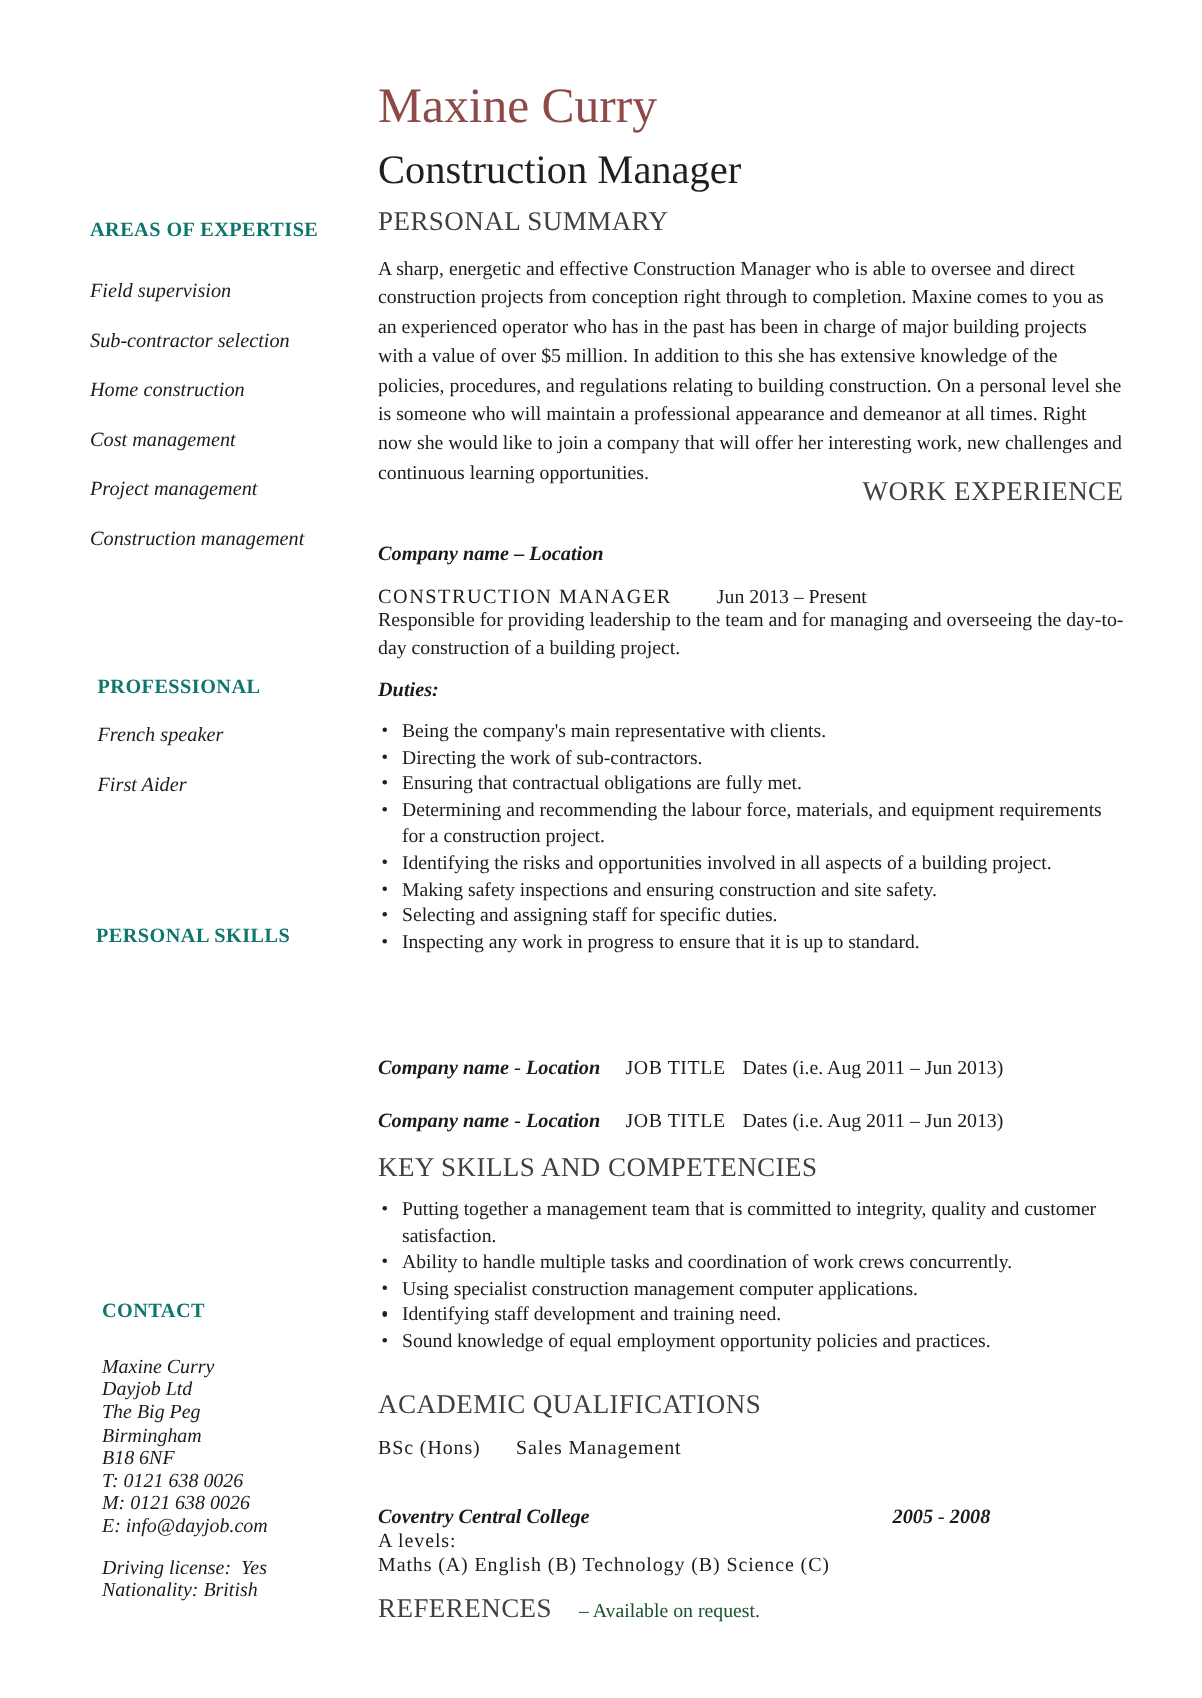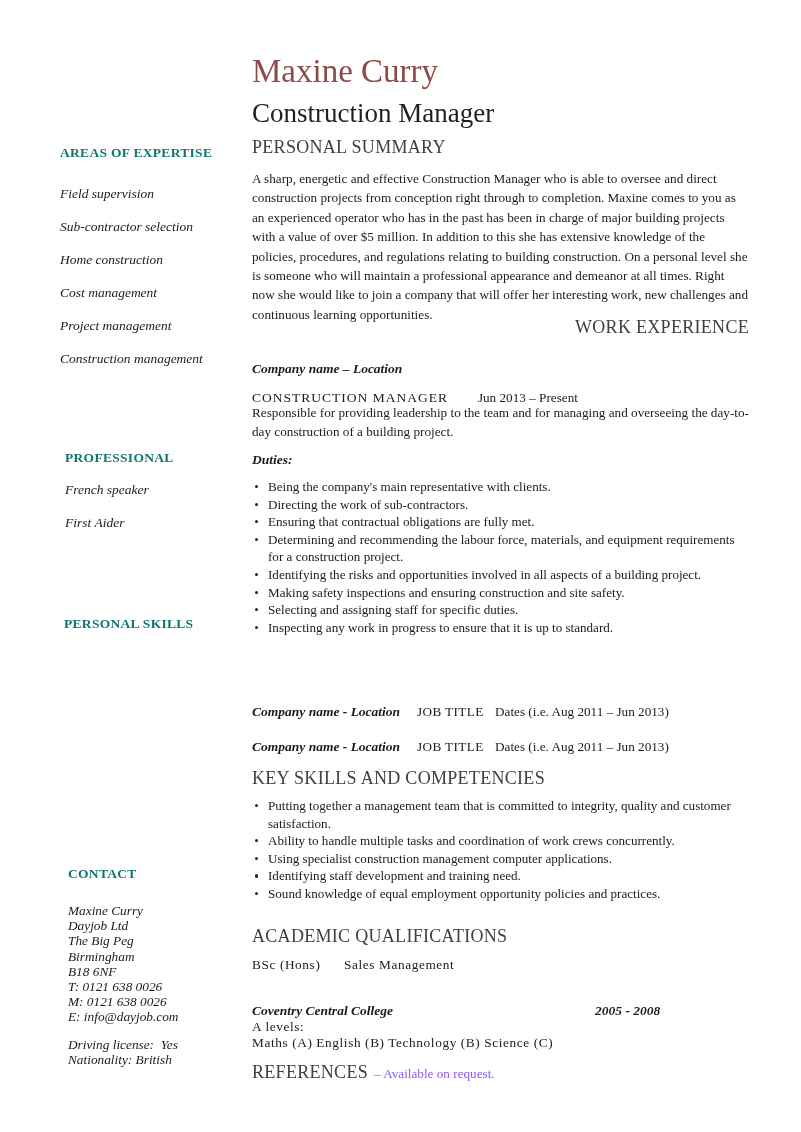--- a/index.html
+++ b/index.html
@@ -81,22 +81,22 @@
   }
   .aq-entry .aq-detail {
     font-size:13.3px;
     line-height:16px;
     letter-spacing:0.6px;
     white-space:pre-wrap;
   }
   #aq-0 { top:957px; }
   #aq-1 { top:1003px; }
 
-  #refs { top:1064px; display:flex; align-items:baseline; }
-  #refs .ref-text { font-size:13.2px; margin-left:6px; color:#8b5cf6; }
+  #refs { top:1064px; display:flex; align-items:baseline;gap:12px; }
+  #refs .ref-text { font-size:13.2px; margin-left:6px; color:#14532d; }
 
   
   .side-section { position:absolute; width:175px; }
   #side-expertise { left:60px; top:145px; }
   #side-professional { left:65px; top:450px; }
   #side-skills { left:64px; top:616px; }
   #side-contact { left:68px; top:866px; }
 
   .side-items { margin-top:26px; }
   #side-professional .side-items,

